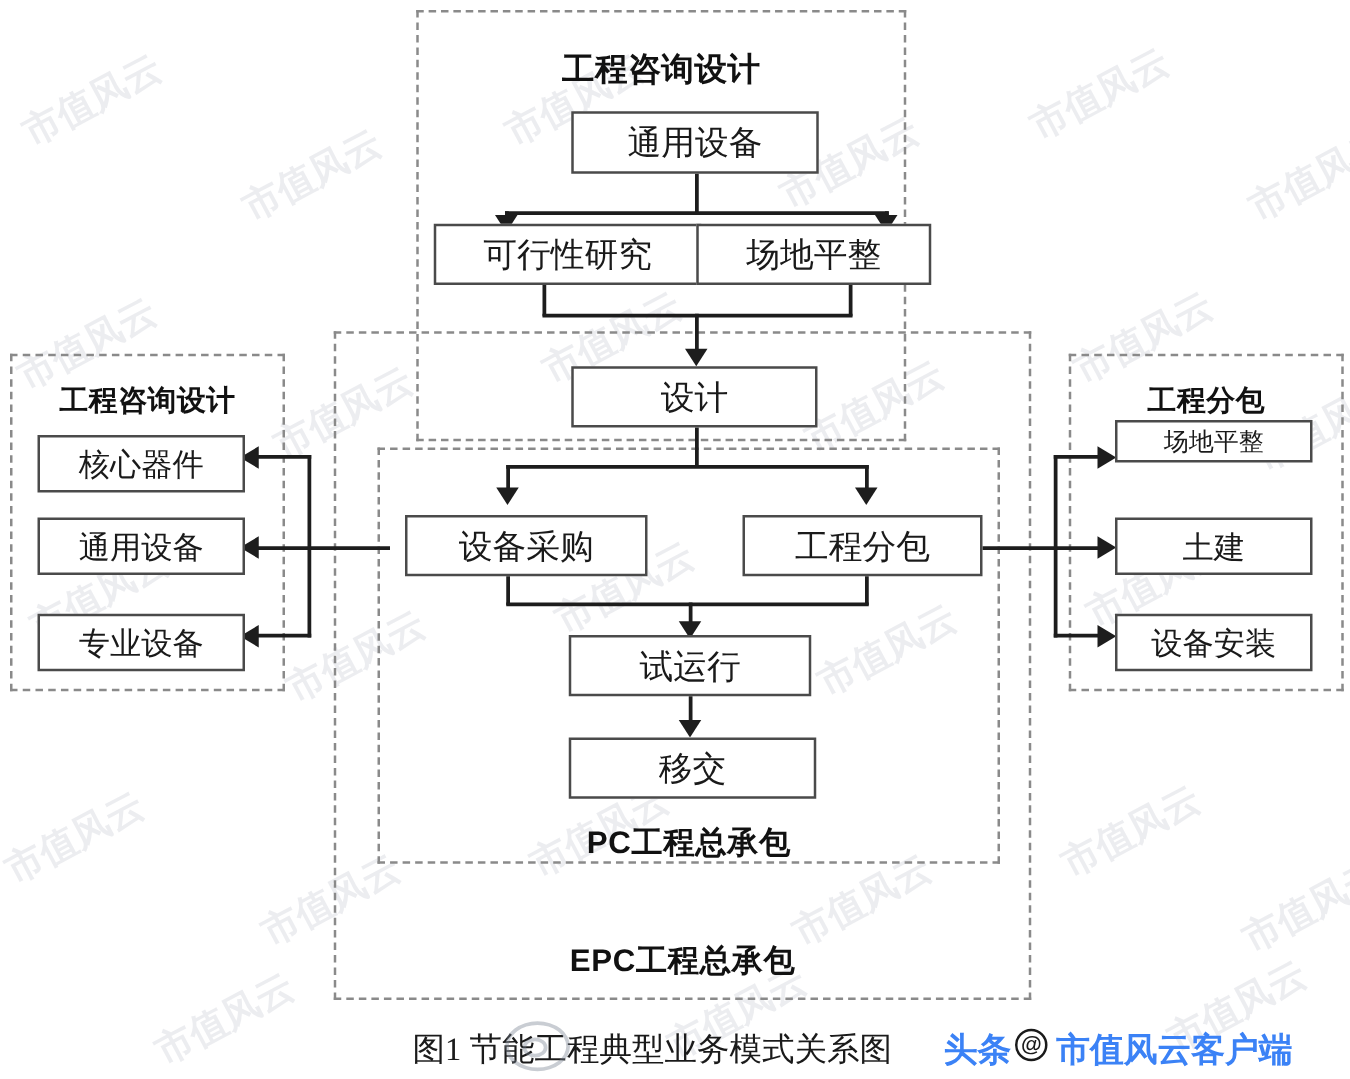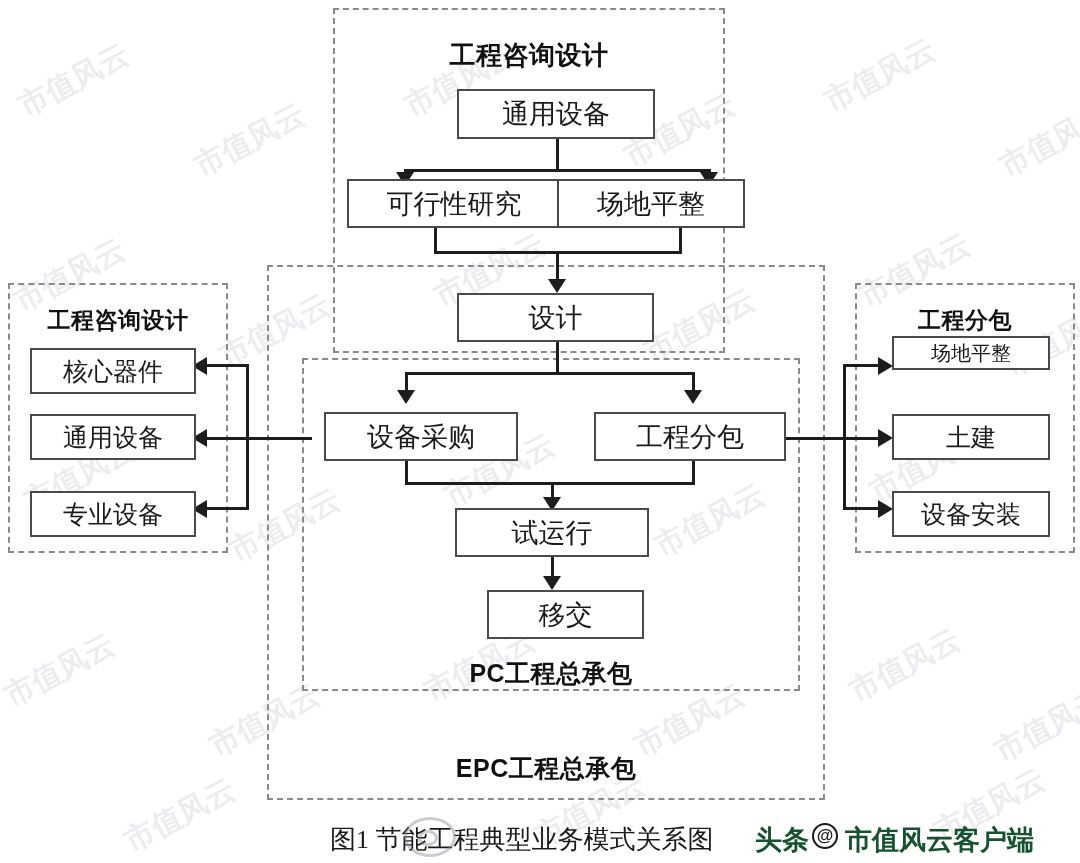--- a/index.html
+++ b/index.html
@@ -93,21 +93,21 @@
     font-family: "Liberation Serif", "DejaVu Serif", serif;
     font-size: 26px;
     color: #1a1a1a;
     white-space: nowrap;
   }
   .brand {
     position: absolute;
     font-family: "Liberation Sans", "DejaVu Sans", sans-serif;
     font-size: 27px;
     font-weight: bold;
-    color: #14532d;
+    color: #3b82f6;
     white-space: nowrap;
   }
   .brand-mark {
     position: absolute;
     width: 26px;
     height: 26px;
     border: 2px solid #1a1a1a;
     border-radius: 50%;
     box-sizing: border-box;
     display: flex;
@@ -238,21 +238,21 @@
   <div class="node" style="left:557px; top:179px; width:188px; height:49px; font-size:27px;">场地平整</div>
 
   <div class="node" style="left:457px; top:293px; width:197px; height:49px; font-size:27px;">设计</div>
 
   <div class="node" style="left:311px; top:412px; width:194px; height:49px; font-size:27px;margin-left:13px;">设备采购</div>
 
   <div class="node" style="left:594px; top:412px; width:192px; height:49px; font-size:27px;">工程分包</div>
 
   <div class="node" style="left:455px; top:508px; width:194px; height:49px; font-size:27px;">试运行</div>
 
-  <div class="node" style="left:455px; top:590px; width:157px; height:49px; font-size:27px;margin-left:32px;">移交</div>
+  <div class="node" style="left:455px; top:590px; width:198px; height:49px; font-size:27px;">移交</div>
 
   <div class="node" style="left:30px; top:348px; width:166px; height:46px; font-size:25px;">核心器件</div>
   <div class="node" style="left:30px; top:491px; width:166px; height:46px; font-size:25px;">专业设备</div>
   <div class="node" style="left:30px; top:414px; width:166px; height:46px; font-size:25px;">通用设备</div>
 
   <div class="node" style="left:892px; top:336px; width:158px; height:34px; font-size:20px;">场地平整</div>
   <div class="node" style="left:892px; top:414px; width:158px; height:46px; font-size:25px;">土建</div>
   <div class="node" style="left:892px; top:491px; width:158px; height:46px; font-size:25px;">设备安装</div>
 
   <div class="caption" style="left:330px; top:822px;">图1 节能工程典型业务模式关系图</div>

